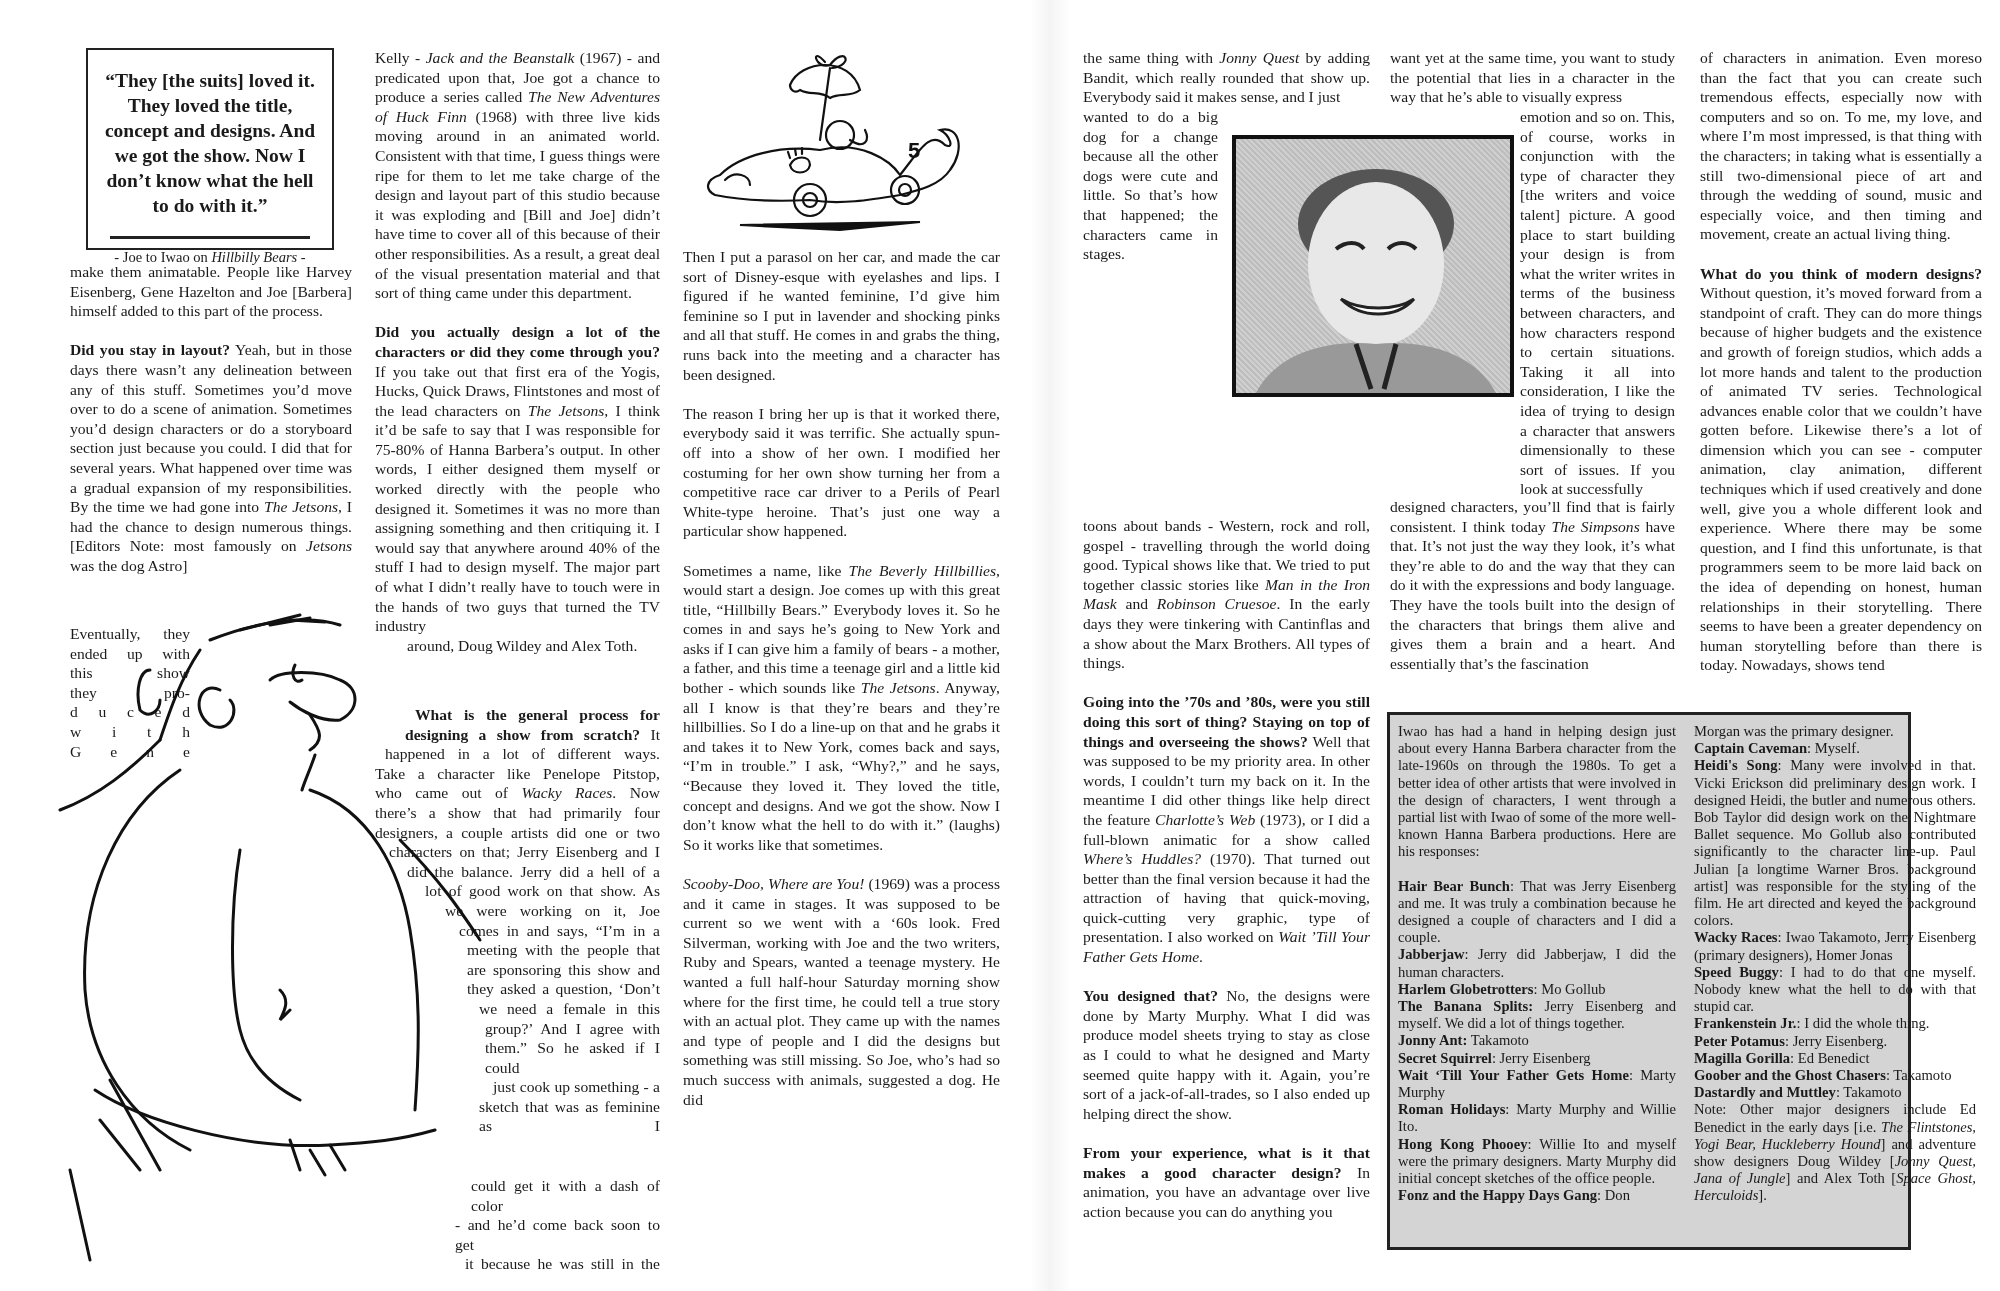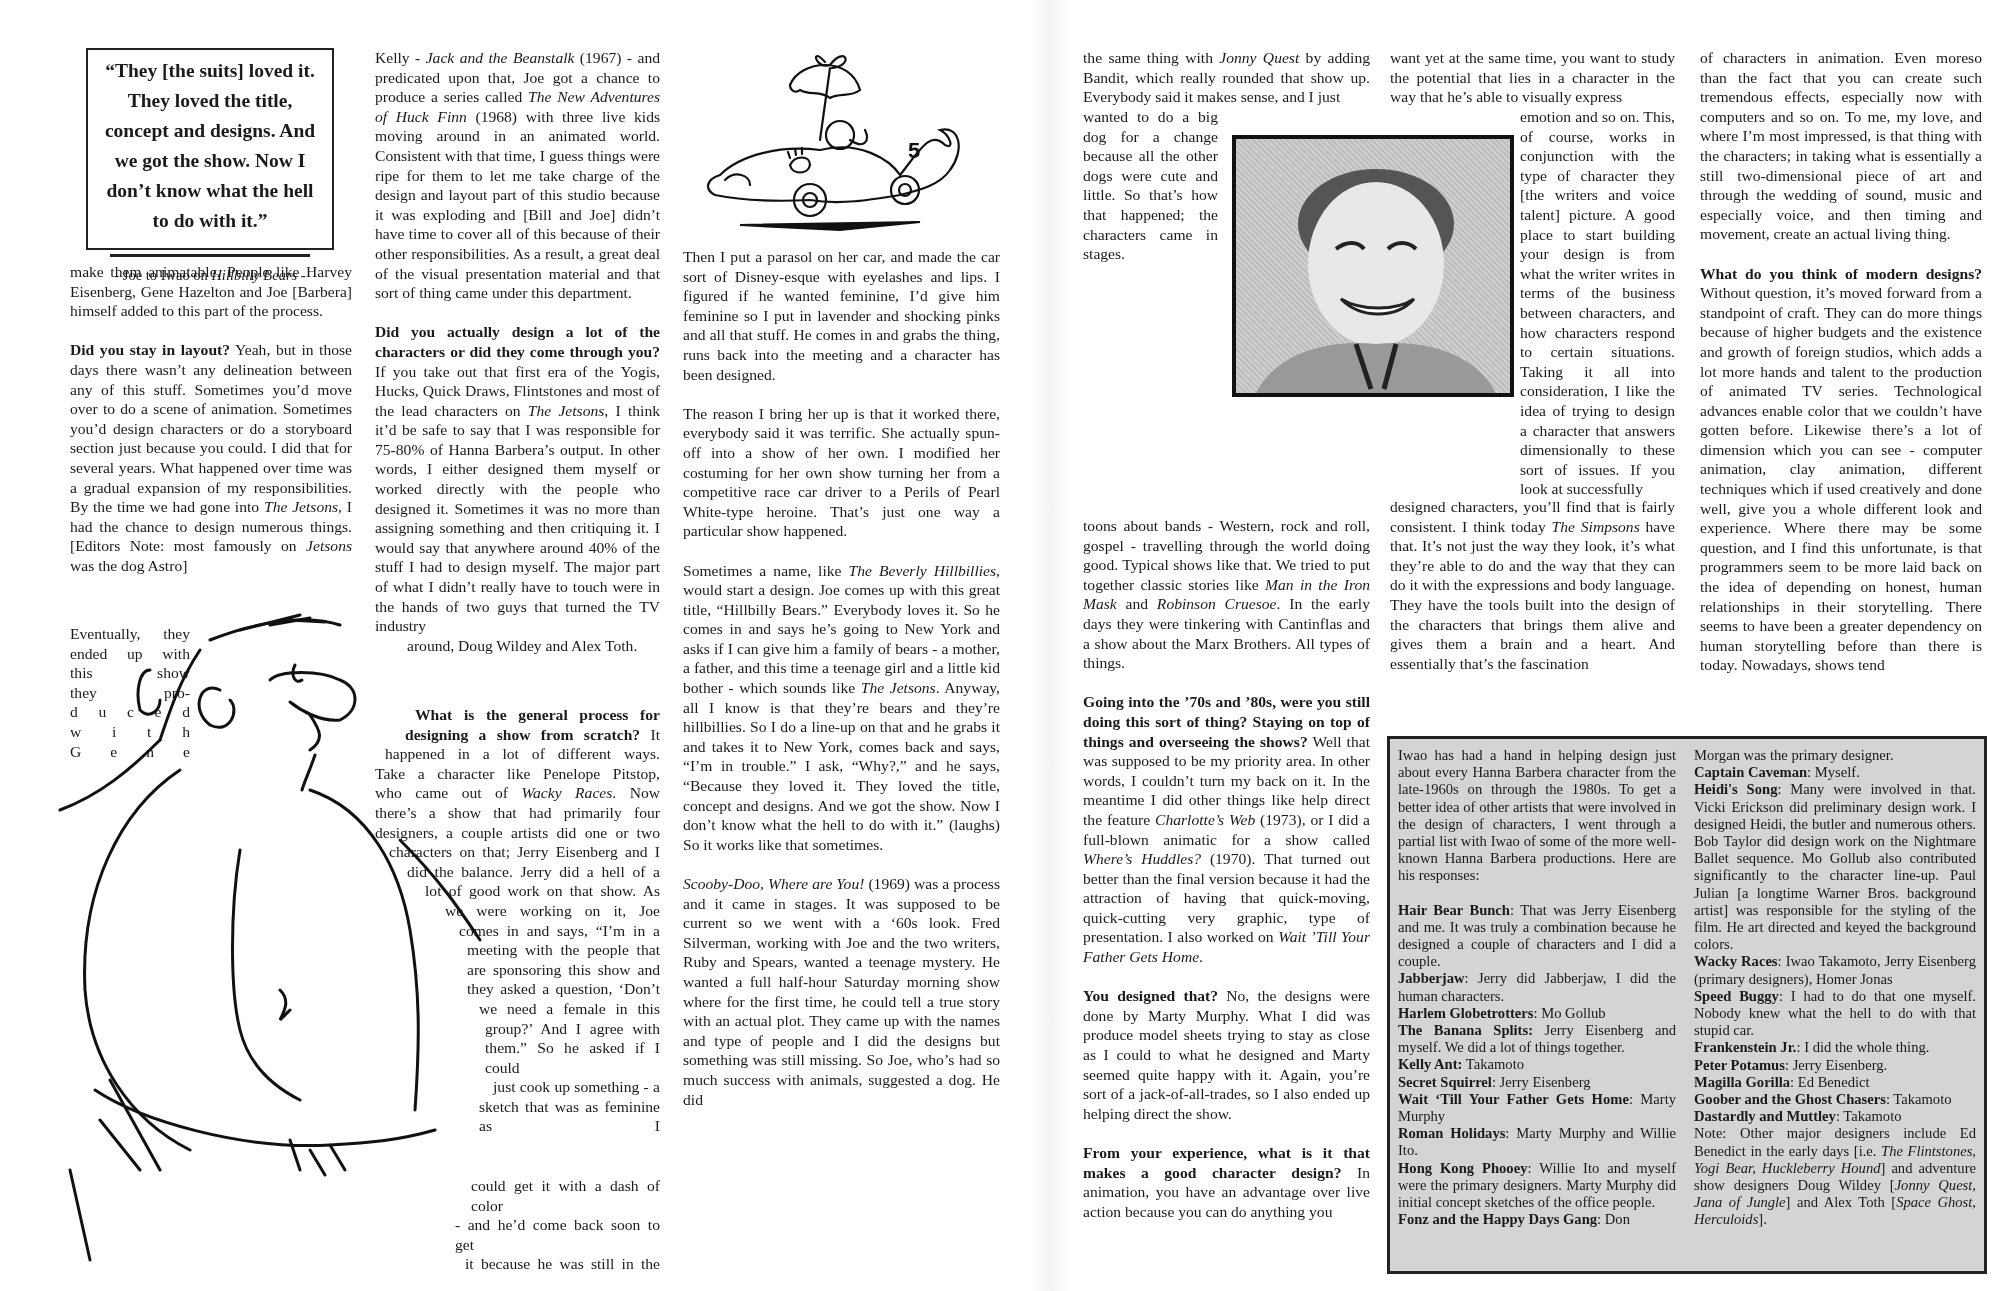--- a/index.html
+++ b/index.html
@@ -4,28 +4,28 @@
 <style>
   html,body{margin:0;padding:0;background:#fff;}
   body{width:2000px;height:1291px;position:relative;overflow:hidden;font-family:"Liberation Serif","DejaVu Serif",serif;color:#1a1a1a;}
   .page-gutter{position:absolute;left:1030px;top:0;width:40px;height:1291px;background:linear-gradient(to right,#fff,#f4f4f4,#fff);}
   .col{position:absolute;font-size:15.6px;line-height:19.6px;text-align:justify;hyphens:manual;}
   .col p{margin:0 0 19.6px 0;}
   .col p.tight{margin-bottom:0;}
   b,.q{font-weight:bold;}
   i{font-style:italic;}
   .pull{position:absolute;left:86px;top:48px;width:248px;height:202px;border:2px solid #222;box-sizing:border-box;text-align:center;}
-  .pull .quote{font-weight:bold;font-size:19.5px;line-height:30px;margin-top:6px;padding:0 8px;}
+  .pull .quote{font-weight:bold;font-size:19.5px;line-height:25px;margin-top:18px;padding:0 8px;}
   .pull .rule{width:200px;height:3px;background:#222;margin:18px auto 10px;}
   .pull .attr{font-size:14.5px;}
   .photo{position:absolute;left:1232px;top:135px;width:282px;height:262px;border:4px solid #111;box-sizing:border-box;background:
     radial-gradient(ellipse 30% 36% at 48% 48%, #e6e6e6 0%, #c9c9c9 55%, transparent 70%),
     radial-gradient(ellipse 42% 20% at 50% 100%, #777 0%, #999 60%, transparent 80%),
     repeating-linear-gradient(45deg,#cfcfcf 0 2px,#bdbdbd 2px 4px);overflow:hidden;}
-  .sidebar{position:absolute;left:1387px;top:712px;width:600px;height:538px;border:3px solid #222;box-sizing:border-box;background:#d4d4d4;margin-top:24px;}
+  .sidebar{position:absolute;left:1387px;top:712px;width:524px;height:538px;border:3px solid #222;box-sizing:border-box;background:#d4d4d4;}
   .sb-col{position:absolute;top:8px;font-size:14.6px;line-height:17.2px;text-align:justify;}
   .sb-col p{margin:0;}
   .sb-col p.gap{margin-bottom:17px;}
   svg{position:absolute;overflow:visible;}
 </style>
 </head>
 <body>
 
 <div class="page-gutter"></div>
 
@@ -163,21 +163,21 @@
 </div>
 
 <div class="sidebar">
   <div class="sb-col" style="left:8px;width:278px;">
     <p class="gap">Iwao has had a hand in helping design just about every Hanna Barbera character from the late-1960s on through the 1980s. To get a better idea of other artists that were involved in the design of characters, I went through a partial list with Iwao of some of the more well-known Hanna Barbera productions. Here are his responses:</p>
     <div id="sb-left">
         <p><b>Hair Bear Bunch</b><span>: </span><span>That was Jerry Eisenberg and me. It was truly a combination because he designed a couple of characters and I did a couple.</span></p>
         <p><b>Jabberjaw</b><span>: </span><span>Jerry did Jabberjaw, I did the human characters.</span></p>
         <p><b>Harlem Globetrotters</b><span>: </span><span>Mo Gollub</span></p>
         <p><b>The Banana Splits:</b><span> </span><span>Jerry Eisenberg and myself. We did a lot of things together.</span></p>
-        <p><b>Kelly Ant:</b><span> </span><span>Takamoto</span></p>
+        <p><b>Jonny Ant:</b><span> </span><span>Takamoto</span></p>
         <p><b>Secret Squirrel</b><span>: </span><span>Jerry Eisenberg</span></p>
         <p><b>Wait ‘Till Your Father Gets Home</b><span>: </span><span>Marty Murphy</span></p>
         <p><b>Roman Holidays</b><span>: </span><span>Marty Murphy and Willie Ito.</span></p>
         <p><b>Hong Kong Phooey</b><span>: </span><span>Willie Ito and myself were the primary designers. Marty Murphy did initial concept sketches of the office people.</span></p>
         <p><b>Fonz and the Happy Days Gang</b><span>: </span><span>Don</span></p>
       </div>
   </div>
   <div class="sb-col" style="left:304px;width:282px;">
     <p>Morgan was the primary designer.</p>
     <div id="sb-right">

